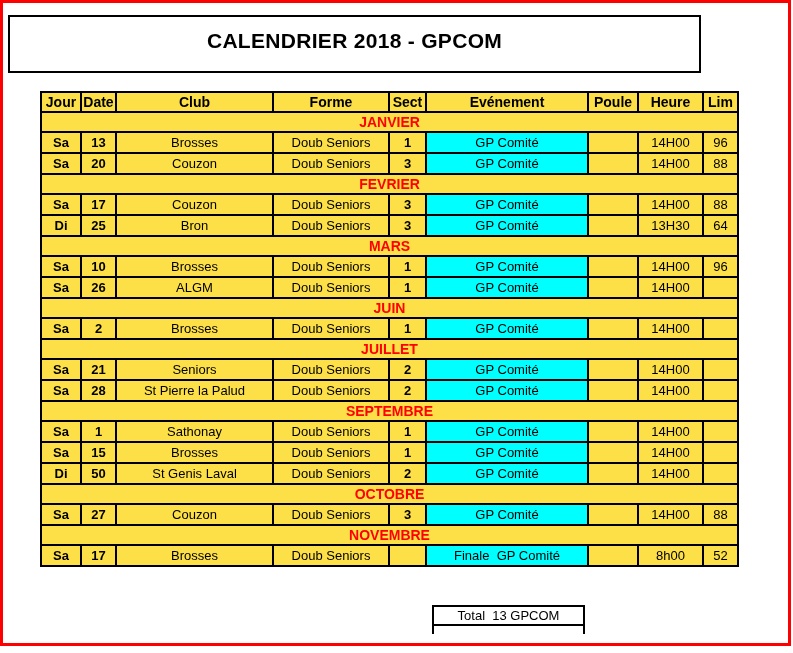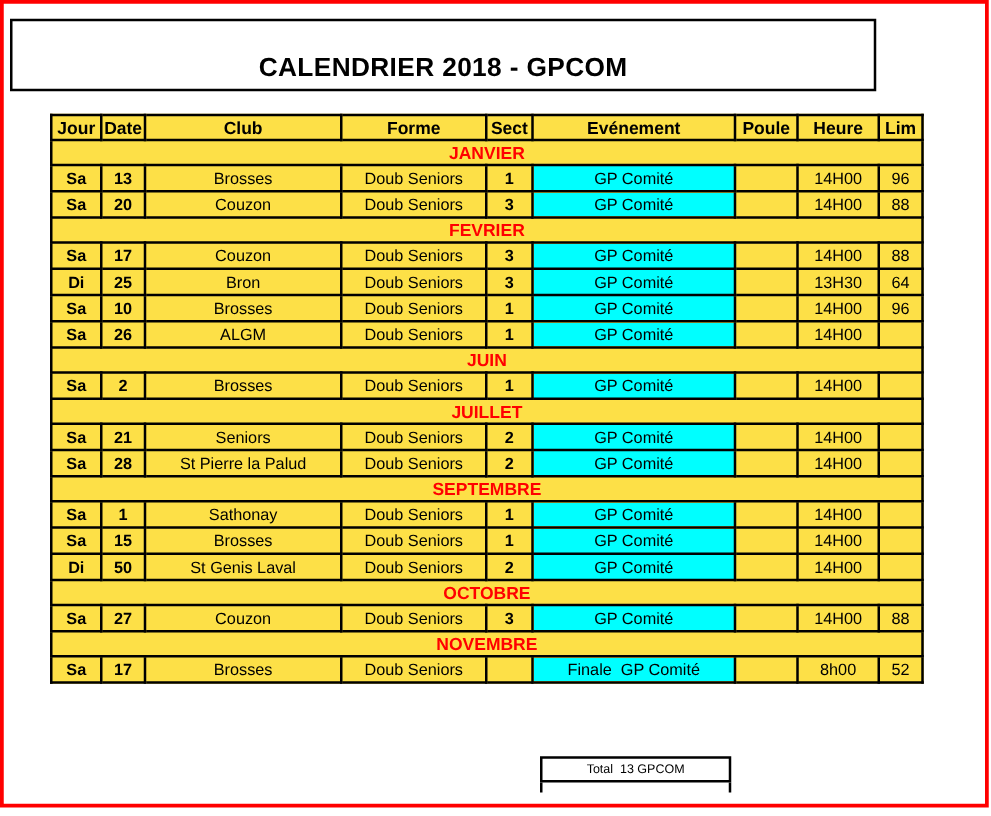--- a/index.html
+++ b/index.html
@@ -10,21 +10,21 @@
   }
   .red-frame{
     position:absolute;left:0;top:0;width:791px;height:646px;
     border:3px solid var(--frame-color,#ff0000);box-sizing:border-box;
     pointer-events:none;
   }
   .title-box{
     position:absolute;left:8px;top:15px;width:693px;height:58px;
     border:2px solid #000;box-sizing:border-box;background:#fff;
     display:flex;align-items:flex-end;justify-content:center;
-    padding-bottom:4px;
+    padding-bottom:18px;
   }
   .title-box span{
     font-weight:bold;font-size:21px;letter-spacing:0.3px;color:#000;
   }
   table.cal{
     position:absolute;left:40px;top:91px;width:697px;
     border-collapse:collapse;table-layout:fixed;background:#fde047;
   }
   table.cal th, table.cal td{
     border:2px solid #000;padding:0 1px;text-align:center;
@@ -37,21 +37,21 @@
     border-radius:10px;
   }
   tr.data-row td{height:19px;font-size:13px;font-weight:normal;}
   tr.data-row td.b{font-weight:bold;}
   tr.data-row td.ev{background:var(--hl-color,#00ffff);}
   .total-box{
     position:absolute;left:432px;top:605px;width:153px;height:21px;
     border:2px solid #000;box-sizing:border-box;background:#fff;
     display:flex;align-items:center;justify-content:center;
   }
-  .total-box span{font-size:10px;color:#000;}
+  .total-box span{font-size:13px;color:#000;}
   .total-stub{
     position:absolute;left:432px;top:626px;width:153px;height:8px;
     border-left:2px solid #000;border-right:2px solid #000;
     box-sizing:border-box;
   }
 </style>
 </head>
 <body style="--frame-color: #ff0000; --month-color: #ff0000; --hl-color: #00ffff;">
 
 <div class="red-frame"></div>
@@ -129,20 +129,23 @@
         <td class="b">Di</td>
         <td class="b">25</td>
         <td>Bron</td>
         <td>Doub Seniors</td>
         <td class="b">3</td>
         <td class="ev">GP Comité</td>
         <td></td>
         <td>13H30</td>
         <td>64</td>
       </tr>
+      <tr class="month-row">
+        <td colspan="9">MARS</td>
+      </tr>
       <tr class="data-row">
         <td class="b">Sa</td>
         <td class="b">10</td>
         <td>Brosses</td>
         <td>Doub Seniors</td>
         <td class="b">1</td>
         <td class="ev">GP Comité</td>
         <td></td>
         <td>14H00</td>
         <td>96</td>

